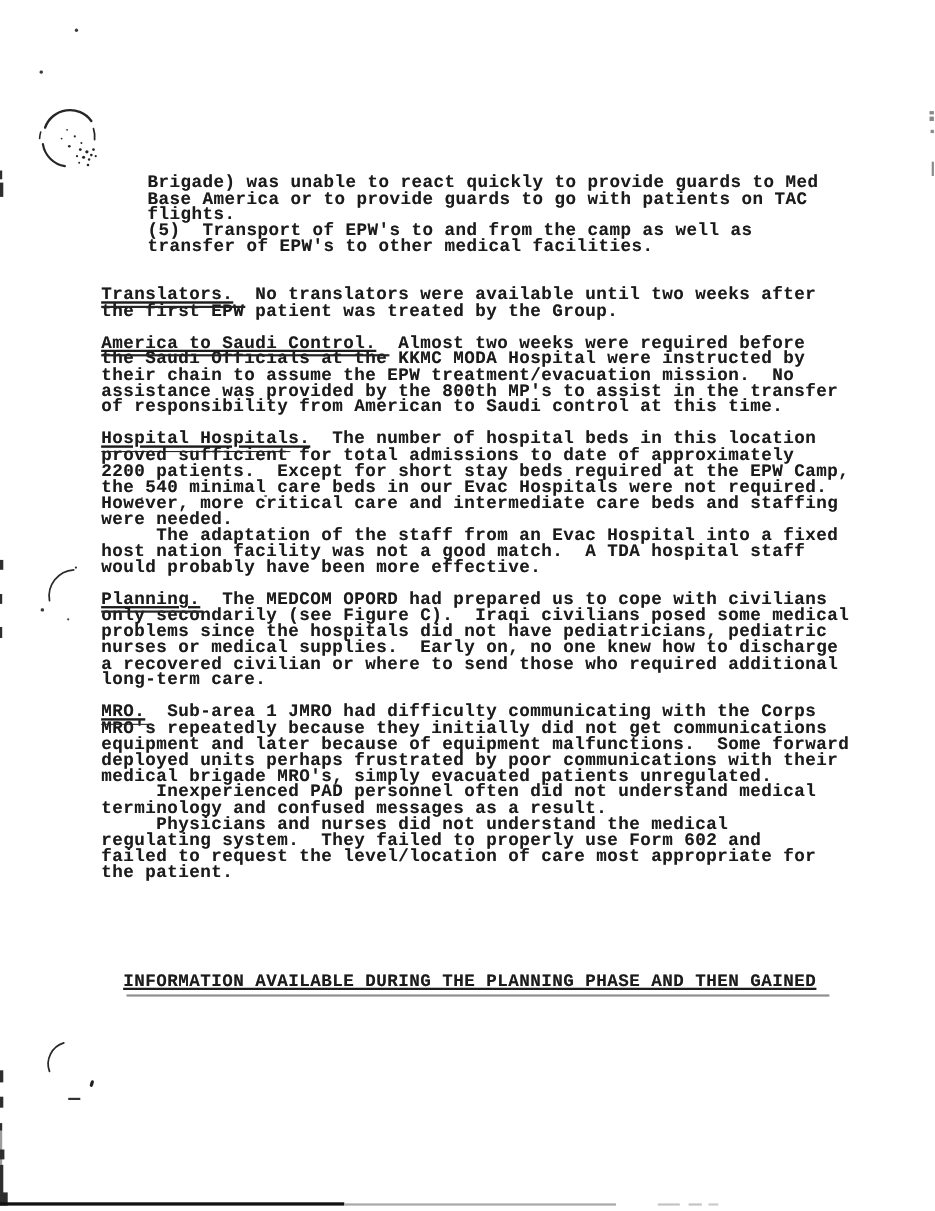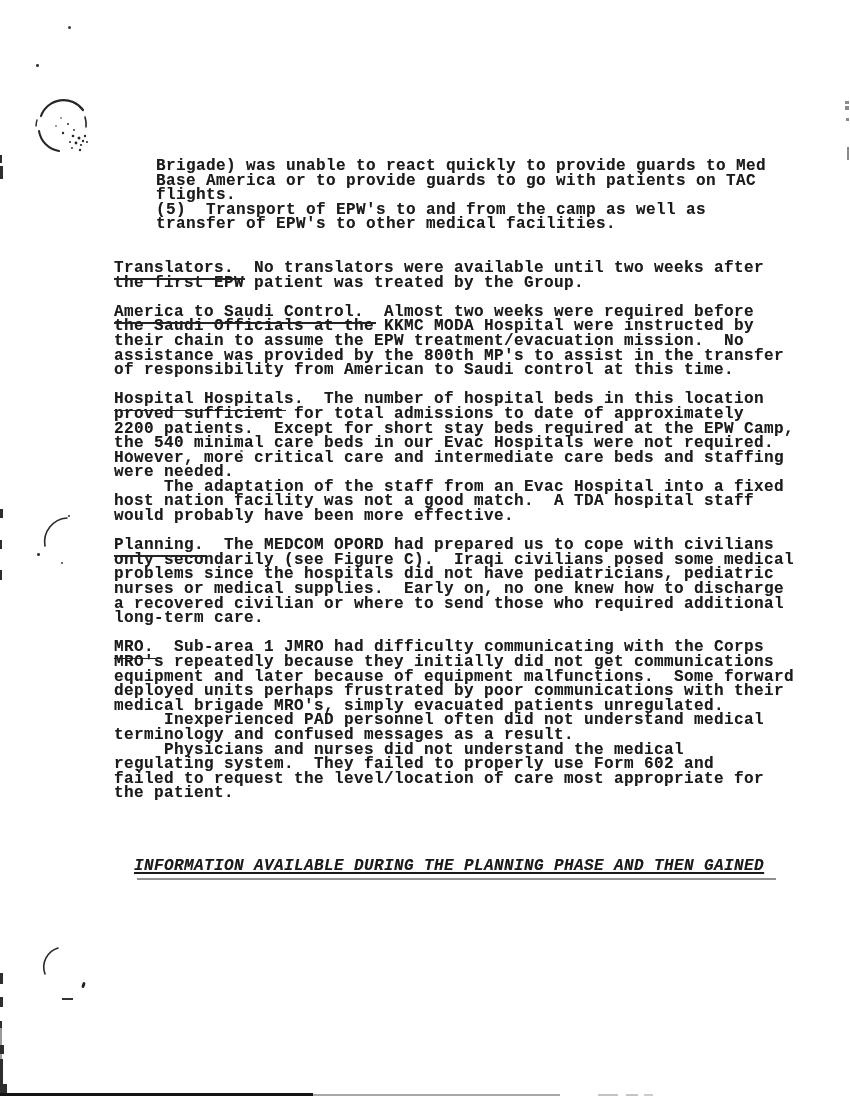--- a/index.html
+++ b/index.html
@@ -2,29 +2,29 @@
 <html><head>
 <meta charset="utf-8">
 <style>
   html,body{margin:0;padding:0;background:#e8e8e8;}
   .sheet{
     position:relative;width:850px;height:1101px;background:#ffffff;overflow:hidden;
     font-family:"Liberation Mono","DejaVu Sans Mono",monospace;
     font-weight:700;color:#1b1b1b;
   }
   .body-text{
-    position:absolute;left:114px;top:159px;width:720px;
+    position:absolute;left:92px;top:159px;width:720px;
     font-size:16px;line-height:14.6px;letter-spacing:.4px;
     text-shadow:0 0 .6px rgba(25,25,25,.45);
   }
   .para{margin:0 0 14.6px 0;white-space:pre;position:relative;}
   .p-cont{margin-left:42px;margin-bottom:29px;}
-  .hd{text-decoration-thickness:1.8px;text-underline-offset:2px;}
+  .hd{text-decoration:underline;text-decoration-thickness:1.8px;text-underline-offset:2px;}
   .ln2{position:absolute;left:0;top:17.2px;height:1.7px;background:#242424;display:block;}
-  .info-p{margin-top:58px;margin-left:20px;margin-bottom:14.6px;font-style:italic;}
+  .info-p{margin-top:84px;margin-left:20px;margin-bottom:14.6px;}
   .hd2{position:relative;text-decoration:underline;text-decoration-thickness:2px;text-underline-offset:2px;}
   .hd2::after{content:"";position:absolute;left:3px;right:-12px;bottom:-5px;height:1.5px;background:#8f8f8f;}
   .art{position:absolute;}
   .tick{position:absolute;background:#2e2e2e;}
   .speck{position:absolute;background:#3a3a3a;border-radius:50%;}
 </style>
 </head>
 <body>
 
 <div class="sheet">

